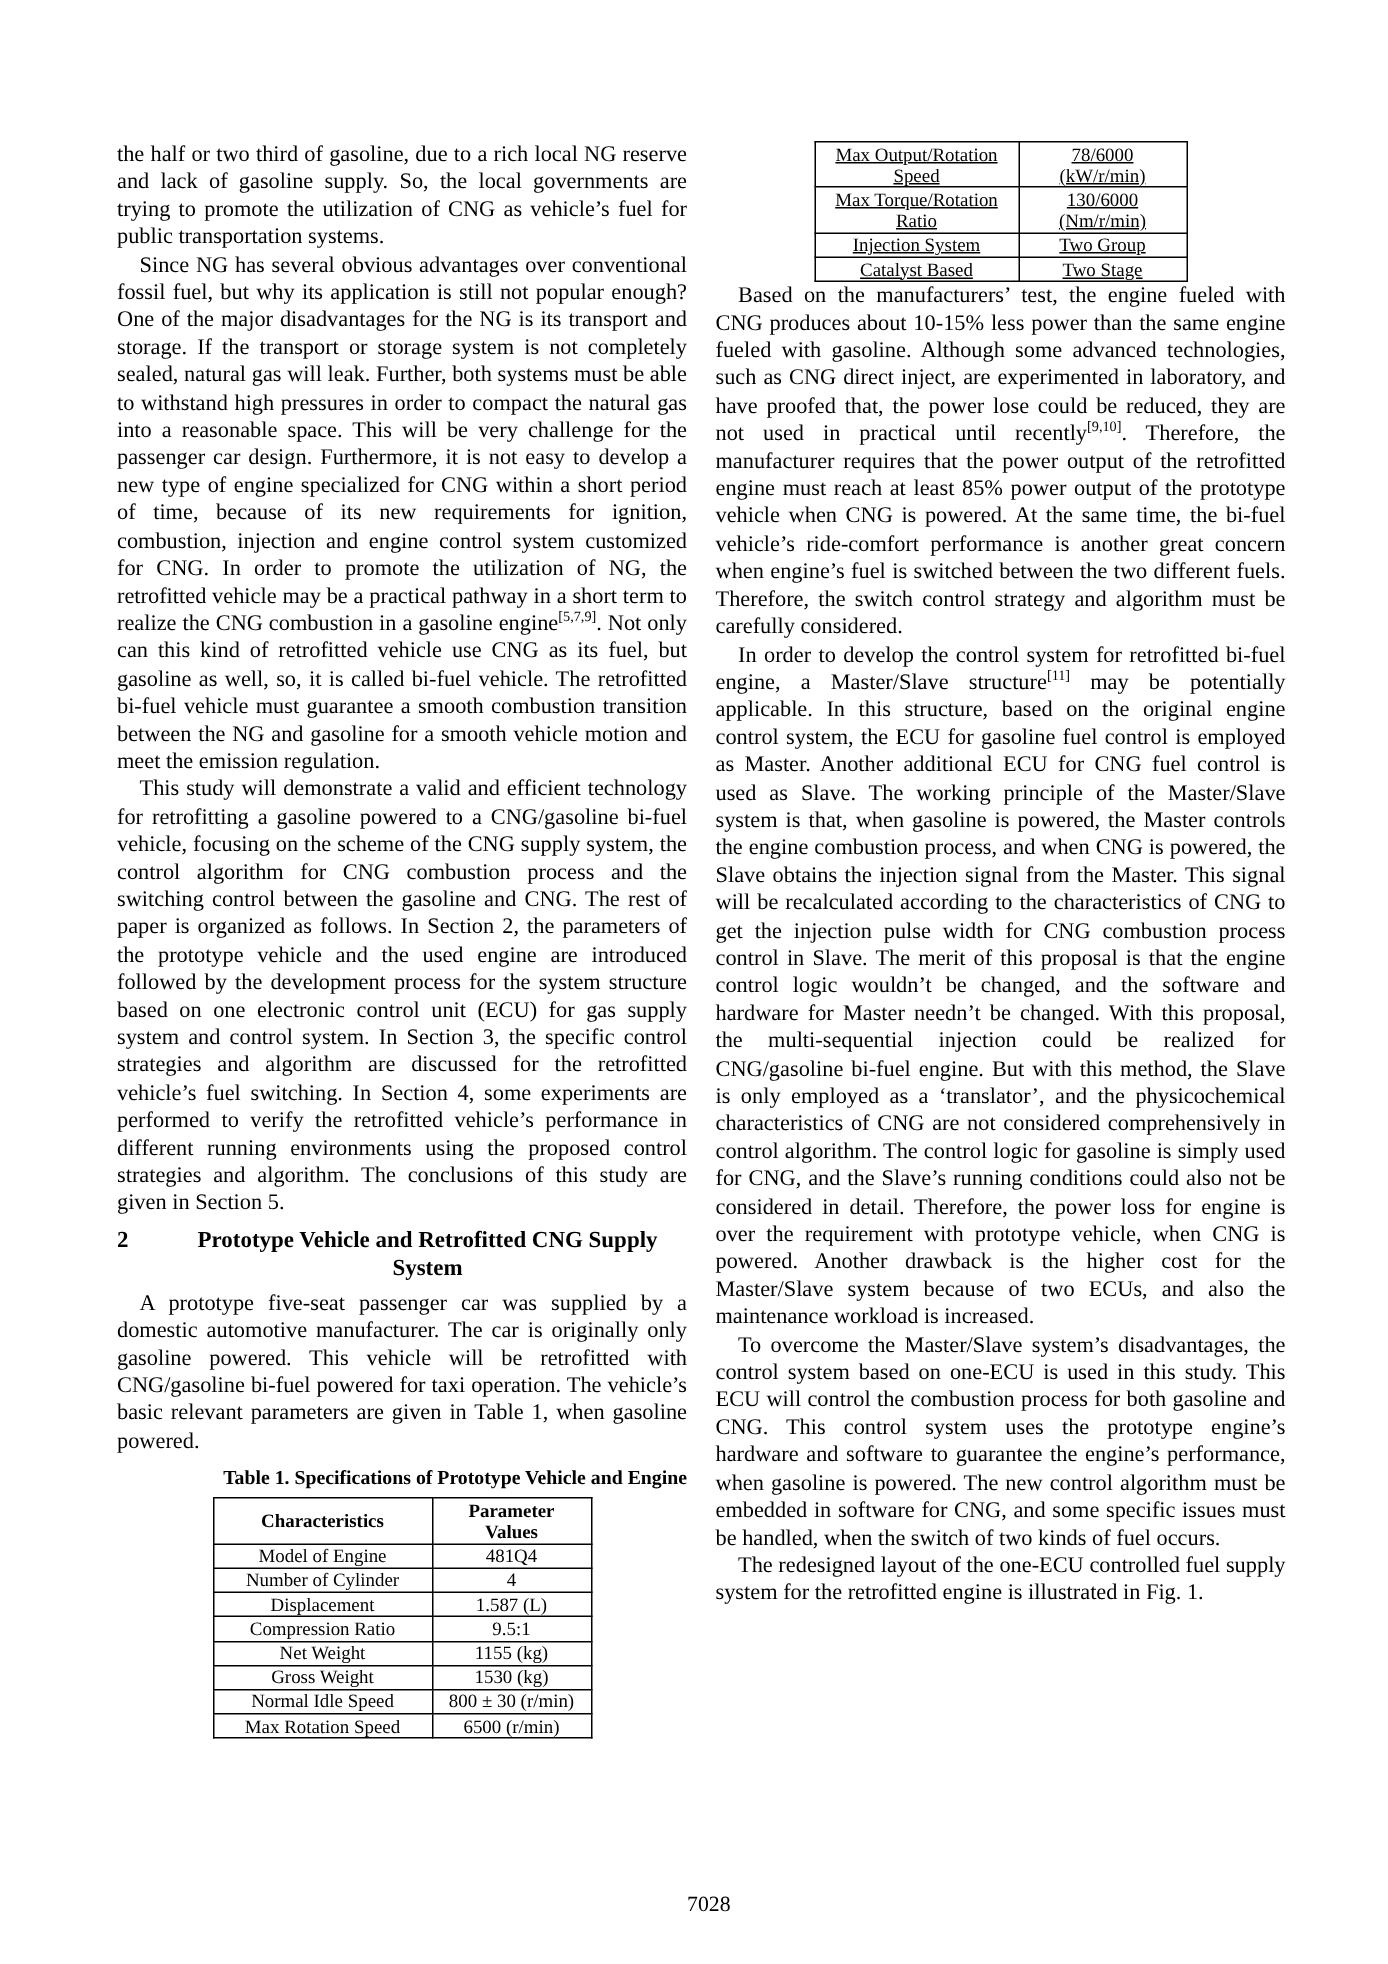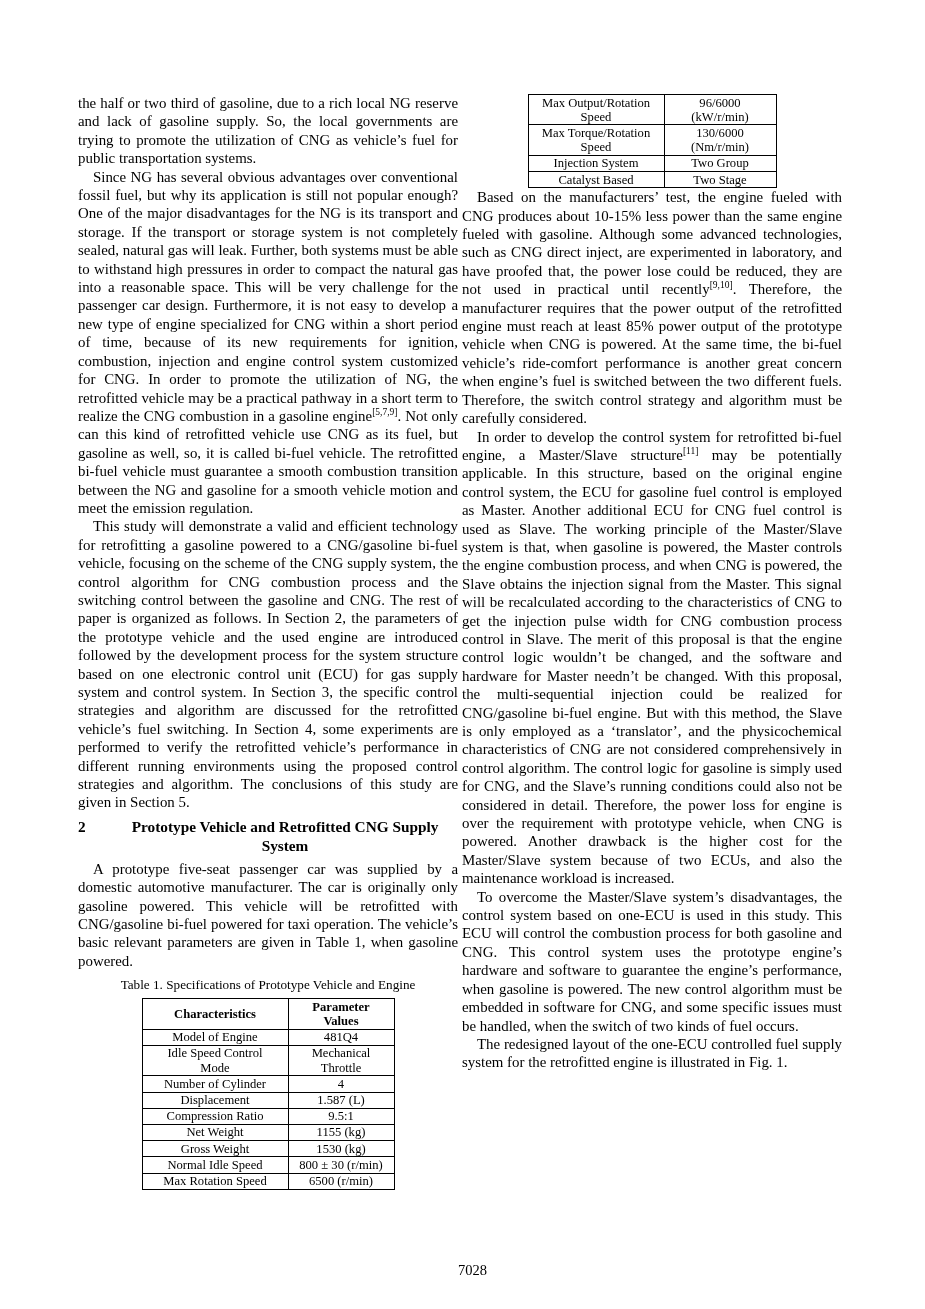--- a/index.html
+++ b/index.html
@@ -4,55 +4,55 @@
 <style>
   * { box-sizing: border-box; margin: 0; padding: 0; }
   html, body { background: #ffffff; }
   body {
     width: 925px; height: 1309px; margin: 0 auto; overflow: hidden;
     font-family: "Liberation Serif", serif; color: #000;
   }
   .page { position: relative; width: 925px; height: 1309px; background: #fff; }
   .columns {
     position: absolute; left: 78px; top: 94px; width: 779px;
-    display: flex; gap: 4px;
+    display: flex; gap: 19px;
   }
   .col {
     width: 380px;
     font-size: 14.9px; line-height: 18.4px; text-align: justify;
   }
   .col p { margin: 0; text-indent: 15px; }
   .col p.cont { text-indent: 0; }
   sup.ref { font-size: 9.5px; line-height: 0; vertical-align: super; margin-top: 39px; }
 
   .section-heading {
     display: flex; font-weight: bold; font-size: 15.3px; line-height: 19.5px;
     text-align: left; margin: 5px 0 4px 0;
   }
   .section-number { flex: 0 0 34px; }
   .section-title { flex: 1; text-align: center; }
 
   .table-caption {
-    font-weight: normal; font-size: 13.2px; line-height: 16px;
-    text-align: center; margin: 7px 0 5px 0;
+    font-weight: bold; font-size: 13.2px; line-height: 16px;
+    text-align: right; margin: 7px 0 5px 0;
   }
   table.spec {
     border-collapse: collapse; margin: 0 auto;
     font-size: 12.6px; line-height: 14.2px;
   }
   table.spec th, table.spec td {
     border: 1px solid #000; padding: 0.5px 5px;
     text-align: center; vertical-align: middle; white-space: pre-line;
   }
   table.spec th { font-weight: bold; }
   .spec-left th:first-child,  .spec-left td:first-child  { width: 146px; }
   .spec-left th:last-child,   .spec-left td:last-child   { width: 106px; }
   .spec-right td:first-child { width: 136px; }
   .spec-right td:last-child  { width: 112px; }
-  .spec-right { margin-bottom: 6px; }
+  .spec-right { margin-bottom: 6px; text-decoration: underline; }
 
   .page-number {
     position: absolute; left: 10px; bottom: 30px; width: 100%;
     text-align: center; font-size: 14.5px;
   }
 </style>
 </head>
 <body>
 
 <div class="page">
@@ -78,26 +78,20 @@
             <th>Parameter
 Values</th>
           </tr>
         </thead>
         <tbody>
             <tr>
               <td>Model of Engine</td>
               <td>481Q4</td>
             </tr>
             <tr>
-              <td>Idle Speed Control
-Mode</td>
-              <td>Mechanical
-Throttle</td>
-            </tr>
-            <tr>
               <td>Number of Cylinder</td>
               <td>4</td>
             </tr>
             <tr>
               <td>Displacement</td>
               <td>1.587 (L)</td>
             </tr>
             <tr>
               <td>Compression Ratio</td>
               <td>9.5:1</td>
@@ -121,26 +115,26 @@
           </tbody>
       </table>
     </div>
 
     <div class="col">
       <table class="spec spec-right">
         <tbody>
             <tr>
               <td>Max Output/Rotation
 Speed</td>
-              <td>96/6000
+              <td>78/6000
 (kW/r/min)</td>
             </tr>
             <tr>
               <td>Max Torque/Rotation
-Speed</td>
+Ratio</td>
               <td>130/6000
 (Nm/r/min)</td>
             </tr>
             <tr>
               <td>Injection System</td>
               <td>Two Group</td>
             </tr>
             <tr>
               <td>Catalyst Based</td>
               <td>Two Stage</td>

